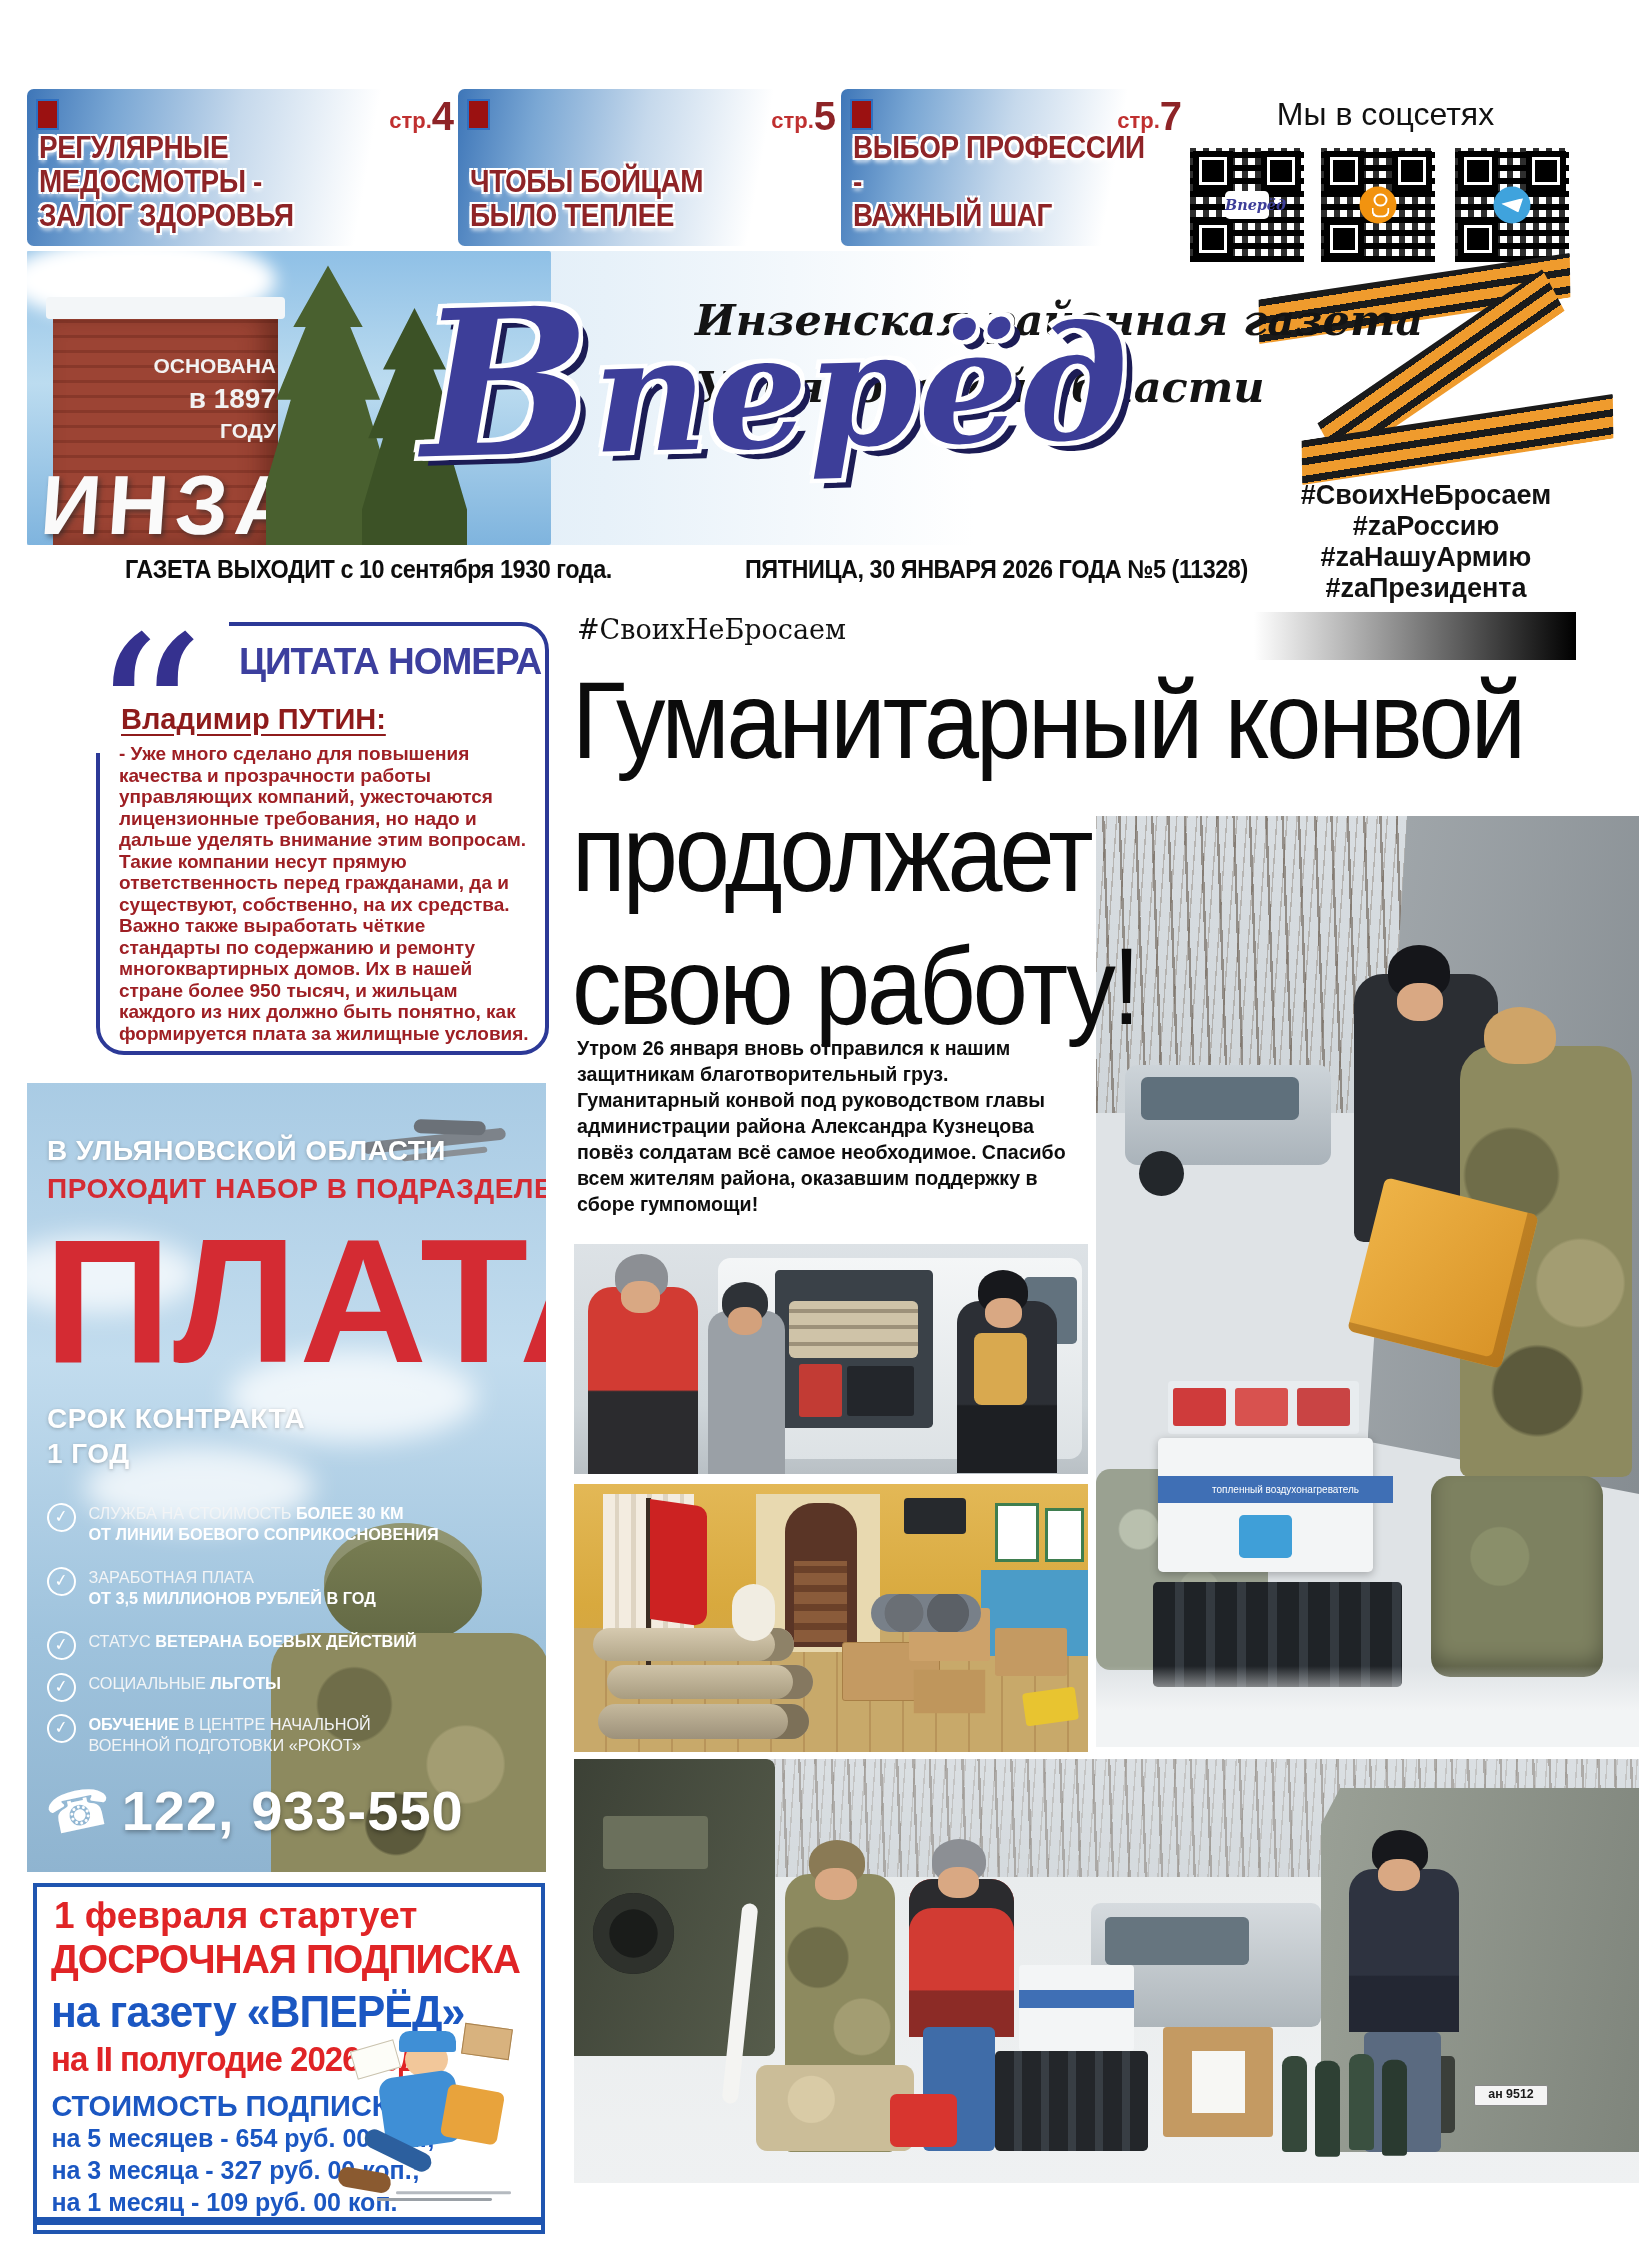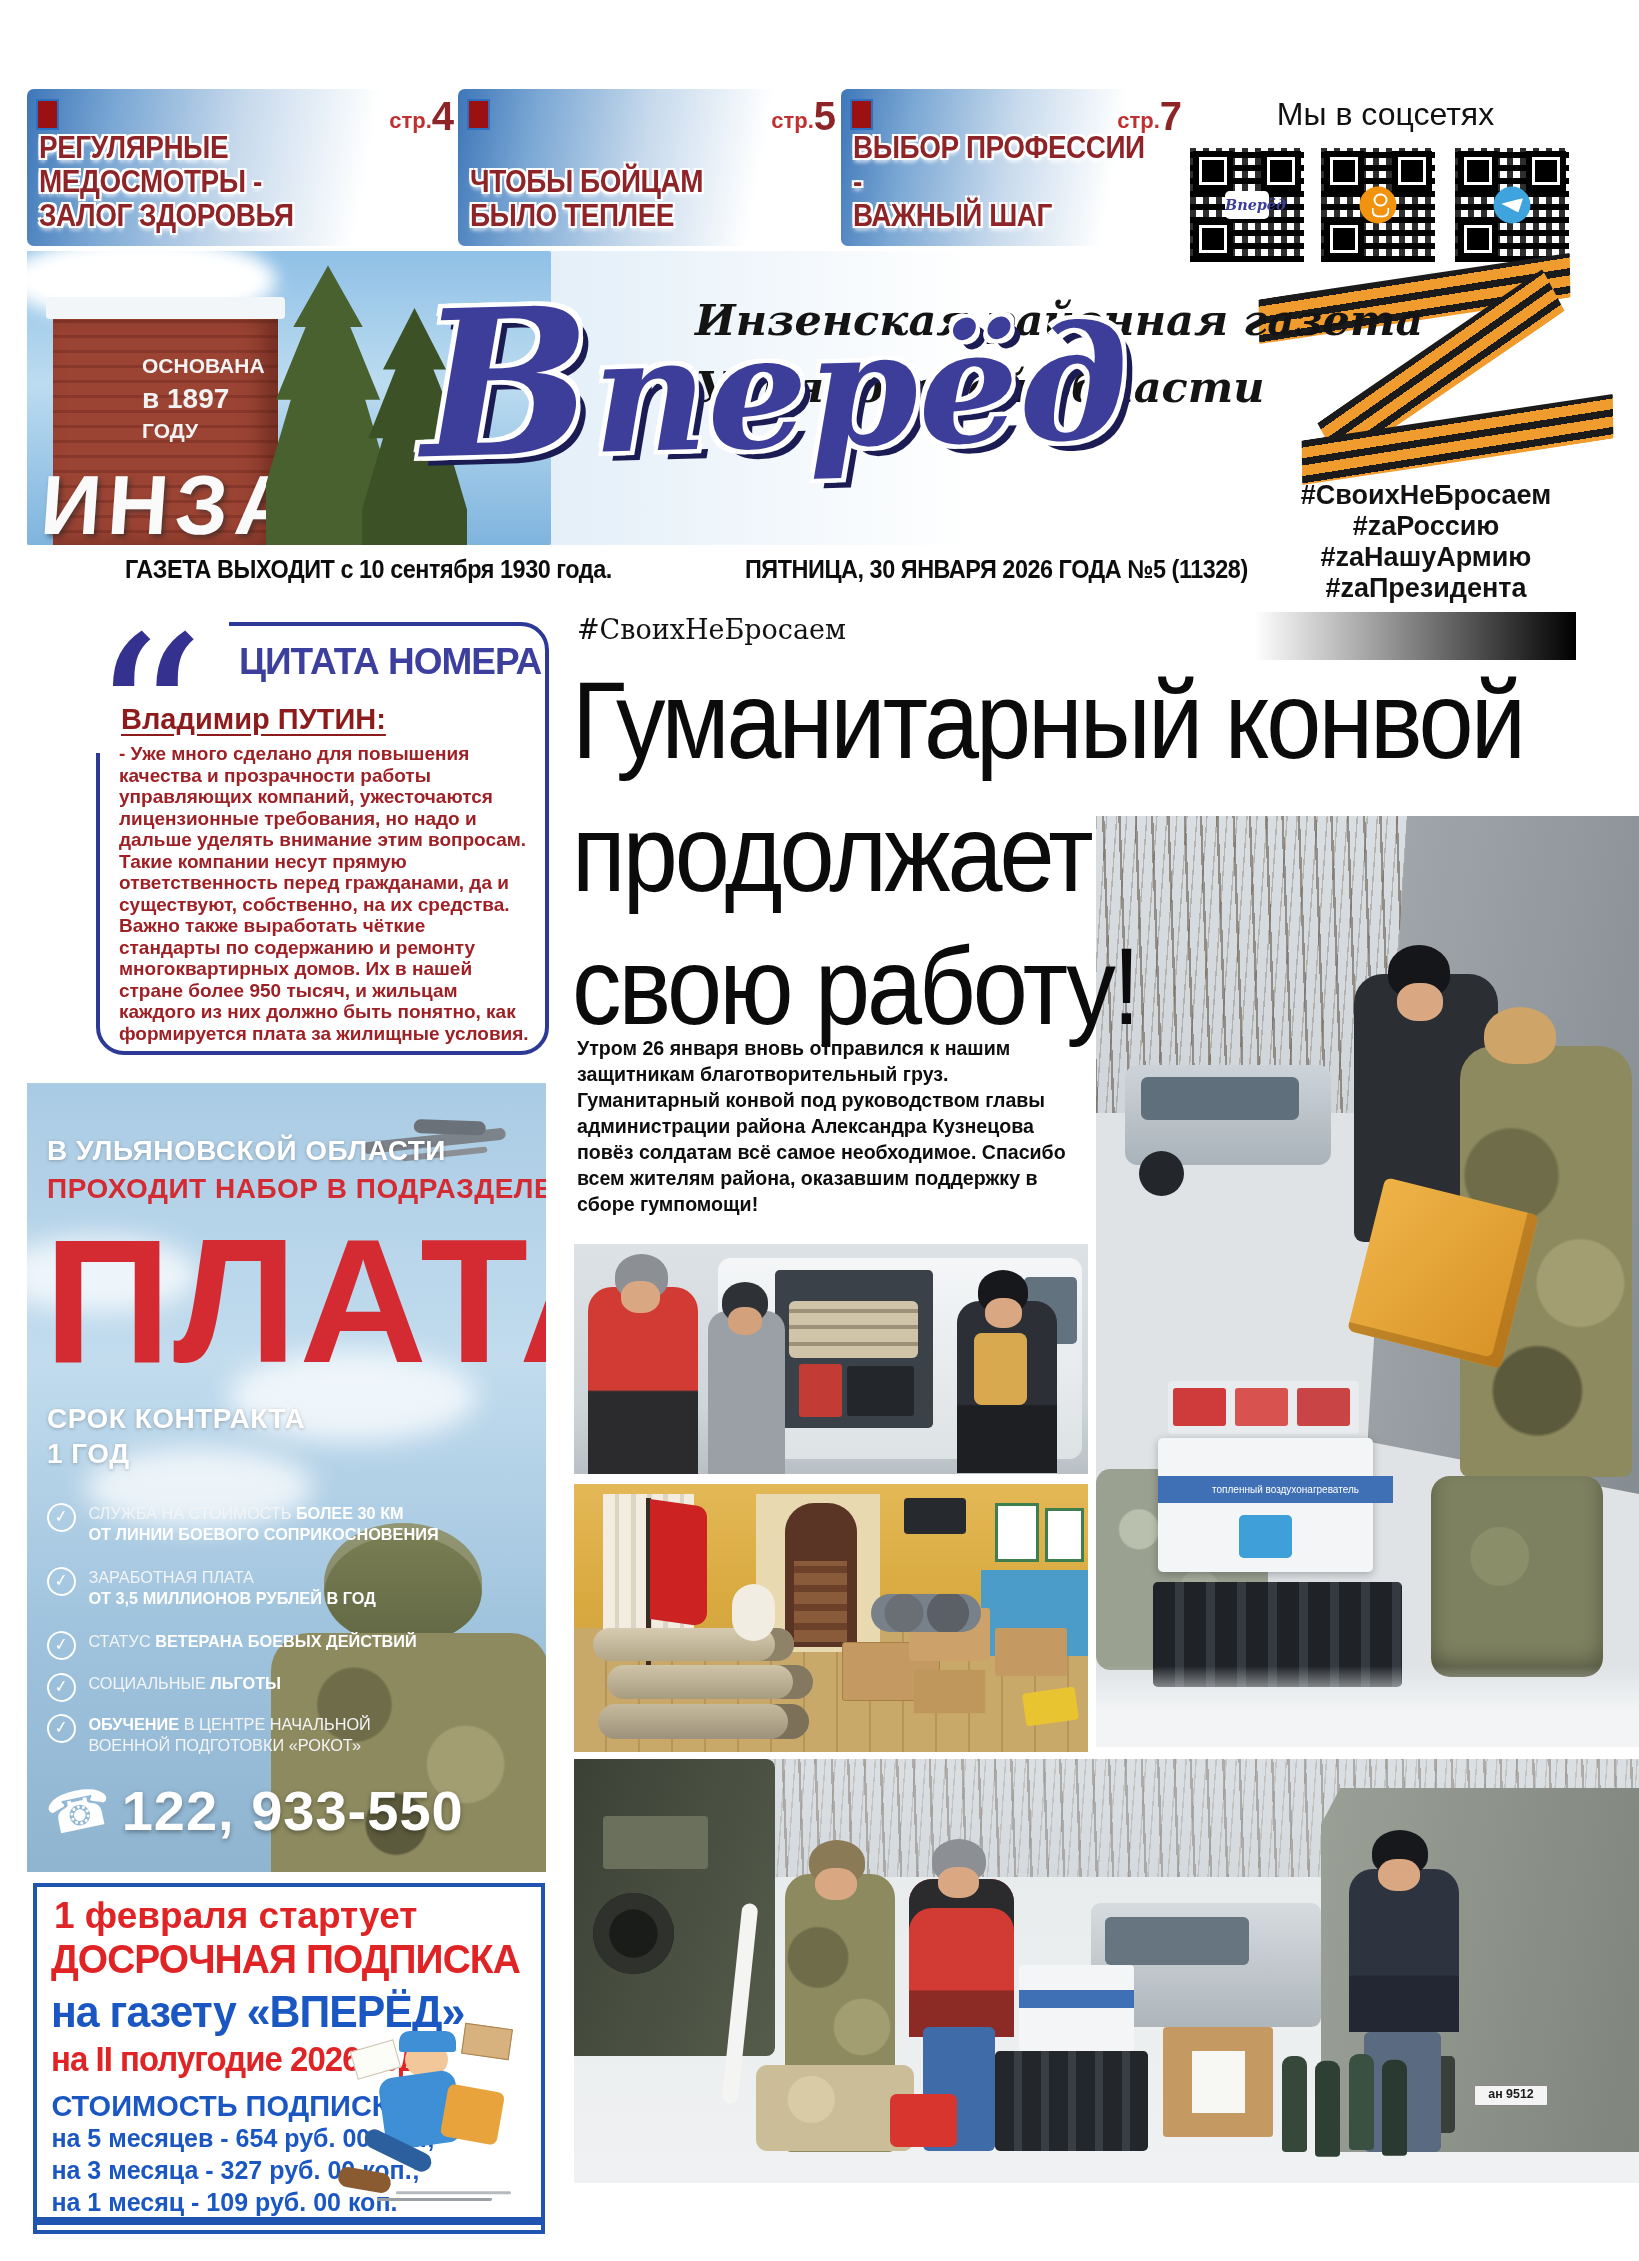--- a/index.html
+++ b/index.html
@@ -168,21 +168,21 @@
     </div>
   </div>
 
   <div class="abs mast-bg" style="left:27px;top:251px;width:1053px;height:294px;"></div>
 
   <div class="abs collage" style="left:27px;top:251px;width:524px;height:294px;">
     <div class="abs" style="inset:0;background:linear-gradient(180deg,#8fc0e6 0%,#bcdcf0 45%,#7fb4de 100%);"></div>
     <div class="abs" style="left:-19px;top:-14.4px;width:268px;height:86px;background:#fff;border-radius:50%;filter:blur(8.6px);"></div>
     <div class="abs" style="left:26px;top:62px;width:225px;height:232px;background:repeating-linear-gradient(0deg,#9c4434 0 12.4px,#88382a 12.4px 15px);box-shadow:inset -14.4px 0 24px rgba(60,20,10,.45);"></div>
     <div class="abs" style="left:19px;top:46px;width:239px;height:22px;background:#f3f6f8;border-radius:3.8px;"></div>
-    <div class="abs" style="left:115px;top:103px;width:134px;text-align:left;color:#f2f2f2;font-weight:bold;">
+    <div class="abs" style="left:115px;top:103px;width:134px;text-align:right;color:#f2f2f2;font-weight:bold;">
       <div style="font-size:21px;">ОСНОВАНА</div>
       <div style="font-size:28px;line-height:41px;">в 1897</div>
       <div style="font-size:21px;">ГОДУ</div>
     </div>
     <div class="abs" style="left:14.4px;top:206px;font-size:84px;font-weight:bold;color:#fafafa;letter-spacing:6.7px;text-shadow:2.9px 2.9px 4.8px rgba(40,40,40,.55);transform:skewX(-4deg);">ИНЗА</div>
     <div class="abs" style="left:239px;top:14.4px;width:124px;height:280px;background:#49602f;clip-path:polygon(50% 0,78% 22%,68% 22%,92% 48%,80% 48%,100% 78%,100% 100%,0 100%,0 78%,20% 48%,8% 48%,32% 22%,22% 22%);"></div>
     <div class="abs" style="left:335px;top:57px;width:105px;height:237px;background:#3c5226;clip-path:polygon(50% 0,80% 26%,68% 26%,94% 55%,80% 55%,100% 85%,100% 100%,0 100%,0 85%,20% 55%,6% 55%,32% 26%,20% 26%);"></div>
   </div>
 
   <div class="abs logo" style="left:421px;top:297px;z-index:3;">Вперёд</div>

